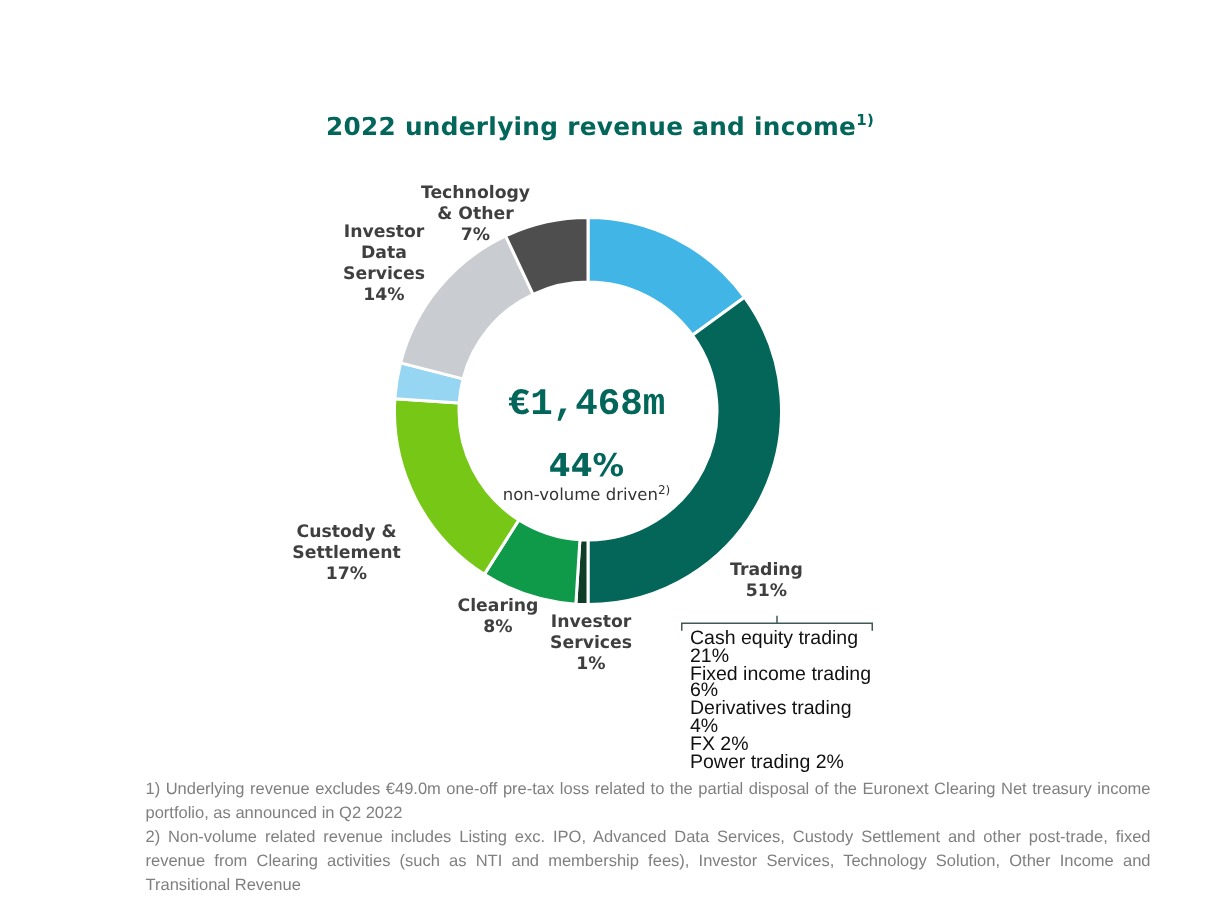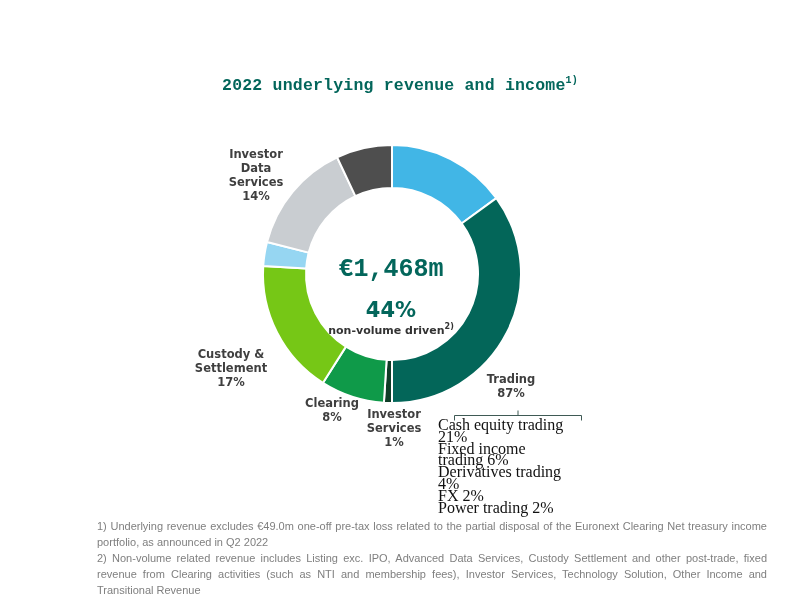--- a/index.html
+++ b/index.html
@@ -2,46 +2,46 @@
 <html><head>
 <meta charset="utf-8">
 <style>
   html,body { margin:0; padding:0; background:#fff; }
   .page {
     position:relative; width:806px; height:607px; background:#ffffff;
     font-family:"DejaVu Sans", sans-serif; overflow:hidden;
   }
   .chart-title {
     position:absolute; left:0; top:75px; width:800px; text-align:center;
-    font-size:16.5px; font-weight:bold; letter-spacing:0.2px; color:#03665B;font-family:Liberation Mono, monospace;
+    font-size:16.5px; font-weight:bold; letter-spacing:0.2px; color:#03665B;
   }
   .chart-title sup { font-size:10px; }
   .donut { position:absolute; left:257px; top:139px; width:270px; height:270px; }
   .seg-label {
     position:absolute; width:110px; text-align:center;
     color:#3F3F3F; font-weight:bold; font-size:11.5px; line-height:14px;
   }
   .lbl-technology { left:262px; top:121px; }
   .lbl-listing    { left:434px; top:133px; }
   .lbl-advdata    { left:201px; top:147px; }
   .lbl-net        { left:172px; top:243px; }
   .lbl-custody    { left:176px; top:347px; }
   .lbl-clearing   { left:277px; top:396px; }
   .lbl-investor   { left:339px; top:407px; }
   .lbl-trading    { left:456px; top:372px; }
   .center-block { position:absolute; left:291px; top:256px; width:200px; text-align:center; }
   .center-amount { color:#03665B; font-size:25px; font-weight:bold; line-height:27px; }
   .center-pct    { color:#03665B; font-size:21px; font-weight:bold; line-height:22px; margin-top:16px; }
-  .center-caption{ color:#333333; font-size:11px; font-weight:bold; line-height:12px; }
+  .center-caption{ color:#333333; font-size:11px; font-weight:normal; line-height:12px; }
   .center-caption sup { font-size:8px; }
   .trading-bracket { position:absolute; left:454px; top:410px; }
   .trading-box {
-    position:absolute; left:438px; top:419px; width:130px;
-    color:#111111; font-family:Liberation Serif, serif;
-    font-size:16px; line-height:11.8px;
+    position:absolute; left:460px; top:419px; width:130px;
+    color:#111111; font-family:Liberation Sans, sans-serif;
+    font-size:13px; line-height:11.8px;
   }
   .footnotes {
     position:absolute; left:97px; top:518px; width:670px;
     color:#7F7F7F; font-family:"Liberation Sans", sans-serif;
     font-size:11px; line-height:16px; text-align:justify;
   }
   .footnotes p { margin:0; }
 </style>
 </head>
 <body>
@@ -68,41 +68,46 @@
   <div class="center-block">
     <div class="center-amount" style="color: rgb(3, 102, 91); font-family: Liberation Mono, monospace;">€1,468m</div>
     <div class="center-pct" style="color: rgb(3, 102, 91);">44%</div>
     <div class="center-caption">
       <span>non-volume driven</span><sup>2)</sup>
     </div>
   </div>
 
   <div class="seg-label lbl-trading">
       <div>Trading</div>
-      <div>87%</div>
+      <div>51%</div>
     </div>
   <div class="seg-label lbl-investor">
       <div>Investor</div>
       <div>Services</div>
       <div>1%</div>
     </div>
   <div class="seg-label lbl-clearing">
       <div>Clearing</div>
       <div>8%</div>
     </div>
   <div class="seg-label lbl-custody">
       <div>Custody &amp;</div>
       <div>Settlement</div>
       <div>17%</div>
     </div>
   <div class="seg-label lbl-advdata">
       <div>Investor</div>
       <div>Data</div>
       <div>Services</div>
       <div>14%</div>
+    </div>
+  <div class="seg-label lbl-technology">
+      <div>Technology</div>
+      <div>&amp; Other</div>
+      <div>7%</div>
     </div>
 
   <svg class="trading-bracket" width="128" height="11" viewBox="0 0 128 11">
     <path d="M0.5 10.5 L0.5 5.5 L127.5 5.5 L127.5 10.5 M64 5.5 L64 0.5" fill="none" stroke="#3F5A55" stroke-width="1"></path>
   </svg>
 
   <div class="trading-box">
       <div>Cash equity trading 21%</div>
       <div>Fixed income trading 6%</div>
       <div>Derivatives trading 4%</div>

